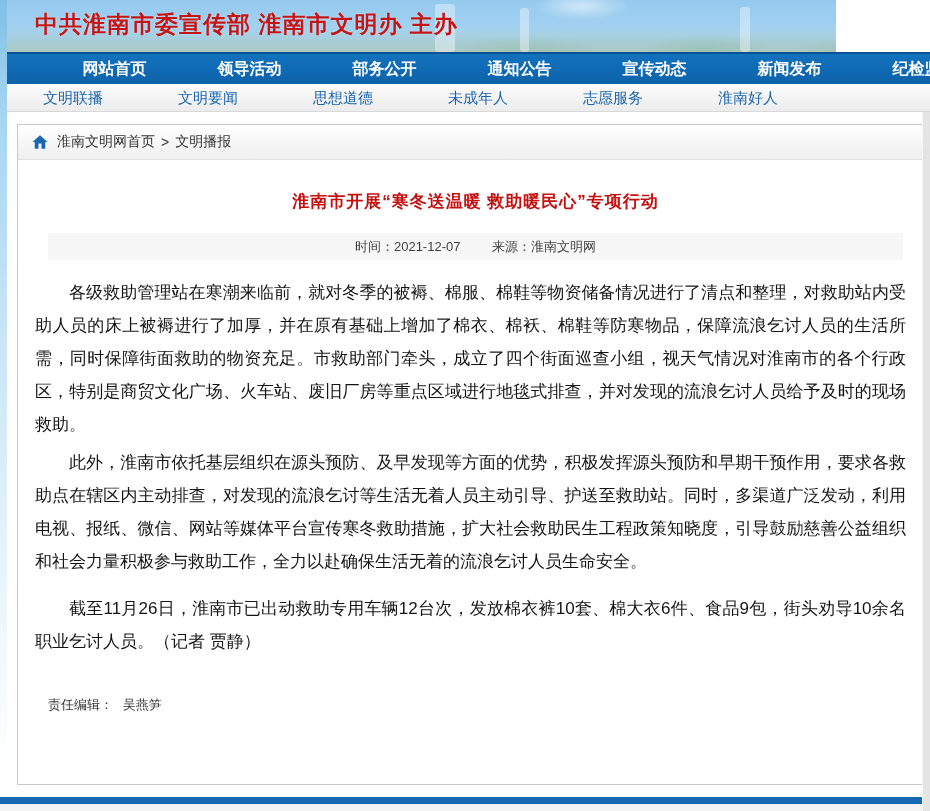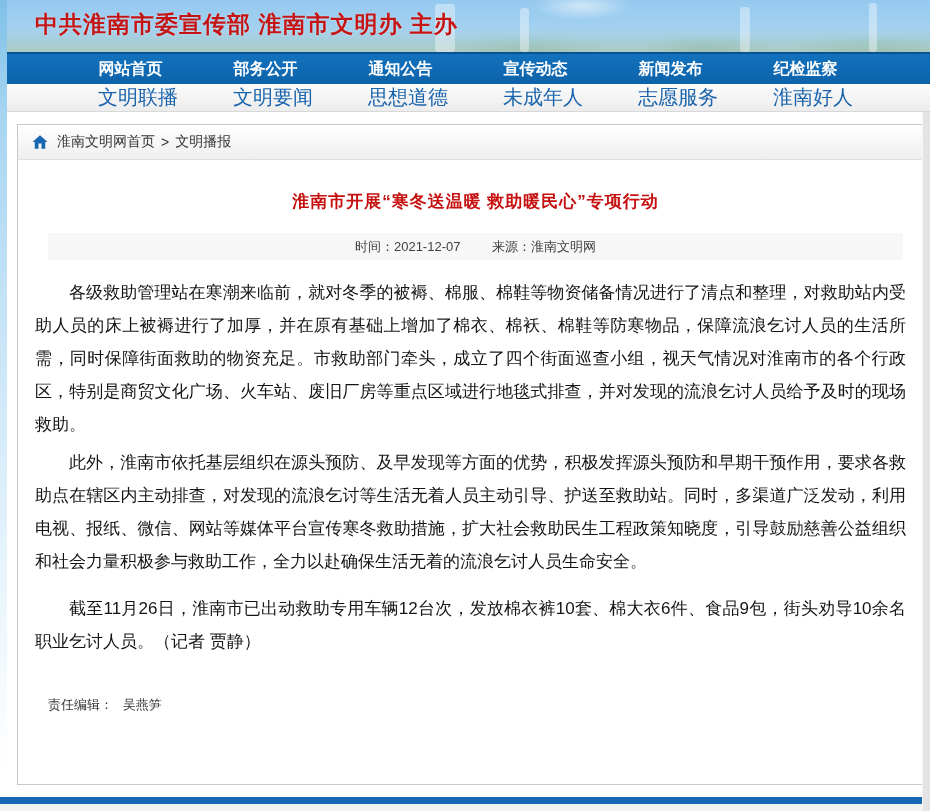--- a/index.html
+++ b/index.html
@@ -10,21 +10,21 @@
     position:relative;
     overflow:hidden;
   }
   
   .left-strip{
     position:absolute; left:0; top:0; width:7px; height:811px;
     background:linear-gradient(180deg,#7fc0e8 0%,#a8d6f2 15%,#c7e4f7 40%,#e7f4fc 70%,#ffffff 95%);
   }
   
   .header{
-    position:absolute; left:7px; top:0; width:923px; height:52px; overflow:hidden;
+    position:absolute; left:7px; top:0; width:829px; height:52px; overflow:hidden;
     background:
       radial-gradient(ellipse 70px 20px at 575px 6px, rgba(255,255,255,0.55), rgba(255,255,255,0) 70%),
       radial-gradient(ellipse 90px 26px at 700px 52px, rgba(120,170,130,0.30), rgba(120,170,130,0) 70%),
       radial-gradient(ellipse 110px 28px at 520px 54px, rgba(120,170,130,0.28), rgba(120,170,130,0) 70%),
       radial-gradient(ellipse 120px 26px at 870px 52px, rgba(130,175,135,0.30), rgba(130,175,135,0) 70%),
       linear-gradient(180deg, rgba(140,185,160,0) 58%, rgba(150,190,170,0.30) 82%, rgba(165,190,160,0.40) 100%),
       linear-gradient(180deg,#94c9ef 0%,#a0d0f0 45%,#abd3e9 75%,#b2d1d9 100%);
   }
   .pillar{ position:absolute; background:rgba(255,255,255,0.38); border-radius:3px; }
   .pillar.p1{ left:428px; top:4px;  width:20px; height:48px; }
@@ -34,36 +34,36 @@
   .sponsor{
     position:absolute; left:28px; top:9px;
     font-size:23px; font-weight:bold; color:#c41414; letter-spacing:1px;
     text-shadow:0 0 2px rgba(255,255,255,0.5);
   }
   
   .mainnav{
     position:absolute; left:7px; top:52px; width:923px; height:32px;
     background:linear-gradient(180deg,#1272be,#0d63a9);
     border-top:2px solid #0a5292;
-    display:flex; padding-left:56px; overflow:hidden;
+    display:flex; padding-left:40px; overflow:hidden;
   }
   .mainnav .nav-item{
     width:135px; flex:0 0 135px; color:#ffffff; font-size:16px; font-weight:bold;
     text-align:center; line-height:30px; text-decoration:none; cursor:pointer; white-space:nowrap;
   }
   
   .subnav{
     position:absolute; left:7px; top:84px; width:923px; height:28px;
     background:linear-gradient(180deg,#fcfcfc,#ececec);
     border-bottom:1px solid #d8d8d8;
     display:flex; padding-left:36px; overflow:hidden;
   }
   .subnav .nav-item{
-    width:135px; flex:0 0 135px; color:#1a63ad; font-size:20px;
-    text-align:right; line-height:27px; text-decoration:none; cursor:pointer; white-space:nowrap;
+    width:135px; flex:0 0 135px; color:#1a63ad; font-size:15px;
+    text-align:left; line-height:27px; text-decoration:none; cursor:pointer; white-space:nowrap;
   }
   
   .scroll-strip{
     position:absolute; right:0; top:112px; width:8px; height:699px;
     background:#e4e4e4; border-left:1px solid #f6f6f6; z-index:5;
   }
   
   .card{
     position:absolute; left:17px; top:124px; width:917px; height:661px;
     background:#ffffff; border:1px solid #c9c9c9; overflow:hidden;
@@ -106,20 +106,21 @@
 <div class="header">
   <div class="pillar p1"></div>
   <div class="pillar p2"></div>
   <div class="pillar p3"></div>
   <div class="pillar p4"></div>
   <div class="sponsor">中共淮南市委宣传部 淮南市文明办 主办</div>
 </div>
 
 <nav class="mainnav">
   <a class="nav-item">网站首页</a>
+  <a class="nav-item">领导活动</a>
   <a class="nav-item">部务公开</a>
   <a class="nav-item">通知公告</a>
   <a class="nav-item">宣传动态</a>
   <a class="nav-item">新闻发布</a>
   <a class="nav-item">纪检监察</a>
 </nav>
 
 <nav class="subnav">
   <a class="nav-item">文明联播</a>
   <a class="nav-item">文明要闻</a>

